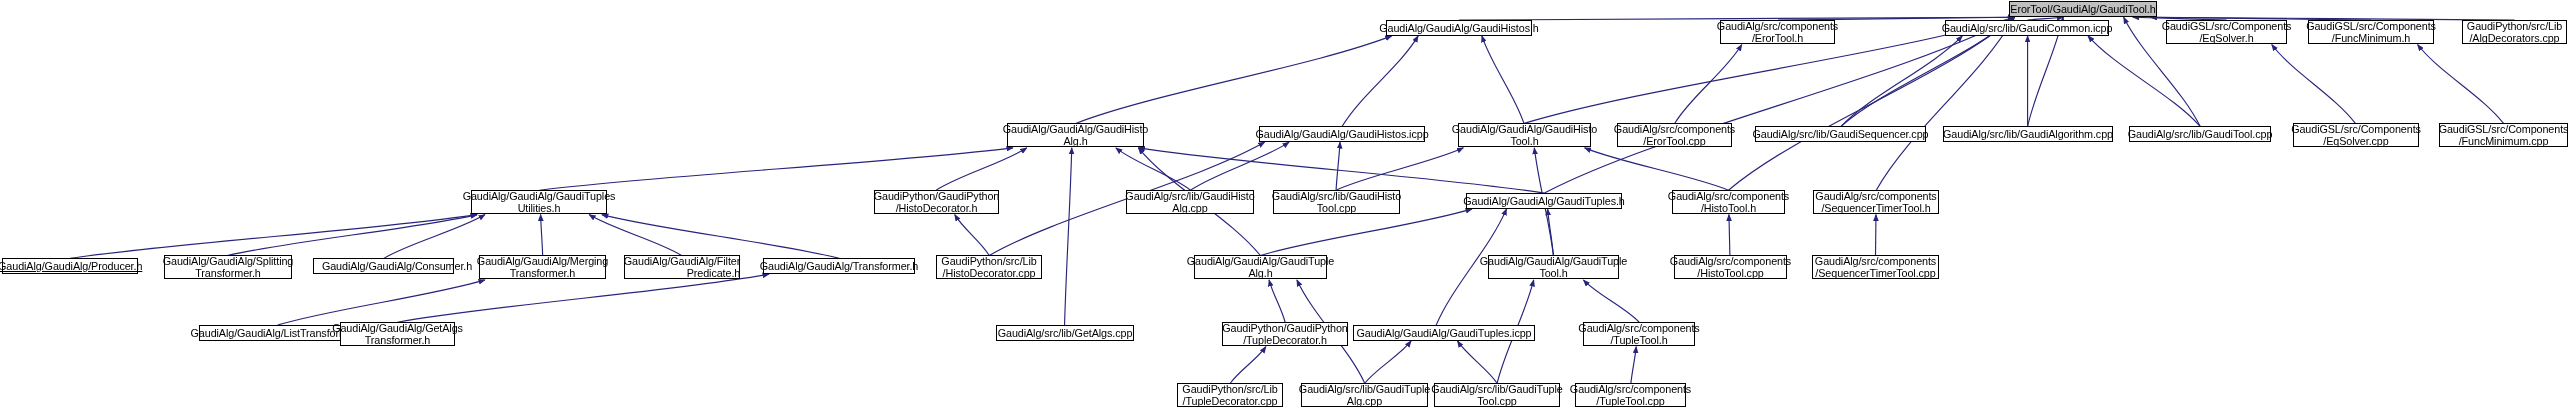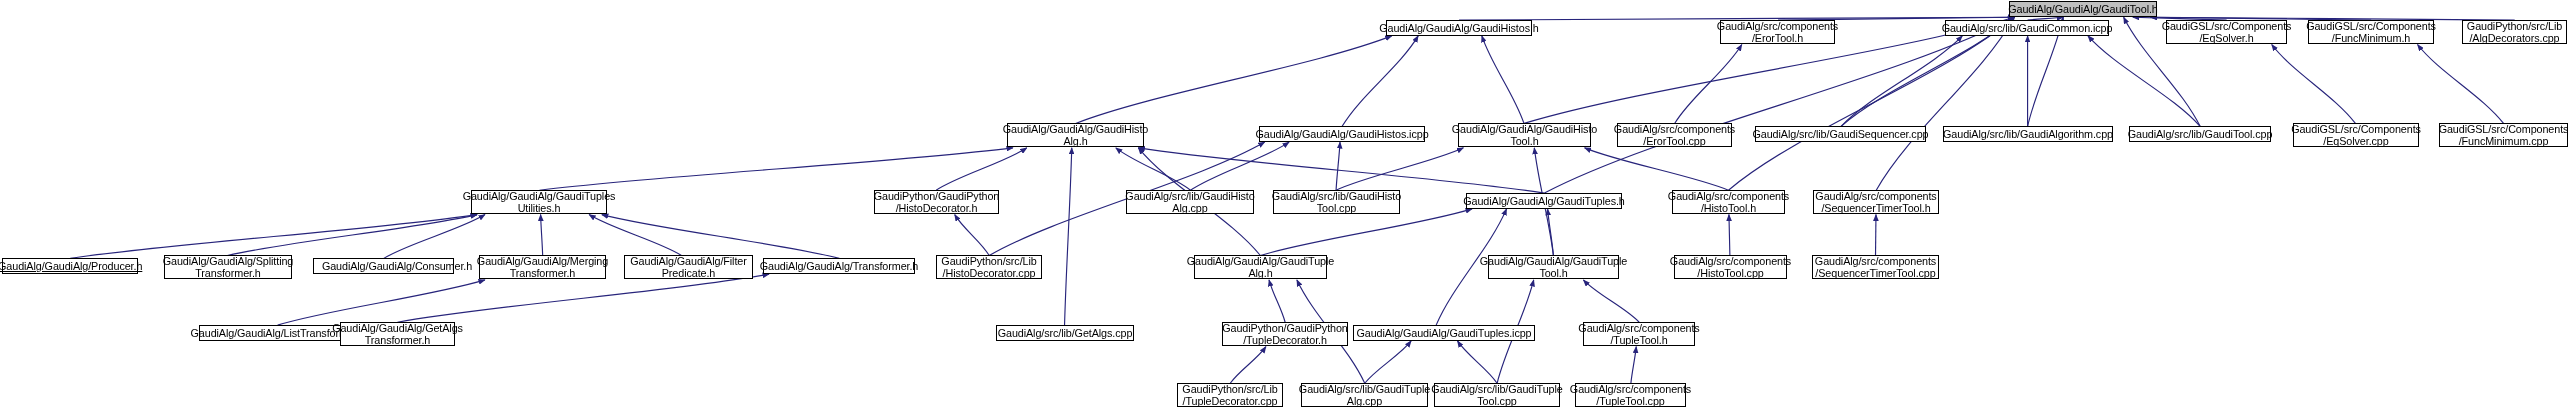--- a/index.html
+++ b/index.html
@@ -114,21 +114,21 @@
         <path d="M2087,534 C2099.75625,483.6 2125.26875,440.4 2138.025,390" marker-end="url(#arrowhead)"></path>
         <path d="M2273.5,534 C2275.36875,516.15 2279.10625,500.85 2280.975,483" marker-end="url(#arrowhead)"></path>
         <path d="M1902.5,534 C1918.66875,513.35 1951.00625,495.65 1967.175,475" marker-end="url(#arrowhead)"></path>
         <path d="M2087,534 C2073.1875,513.35 2045.5625,495.65 2031.75,475" marker-end="url(#arrowhead)"></path>
         <path d="M1379,356 C1475,300.7 1667,253.3 1763,198" marker-end="url(#arrowhead)"></path>
         <path d="M1659.5,265 C1693.86875,241.55 1762.6062499999998,221.45 1796.975,198" marker-end="url(#arrowhead)"></path>
         <path d="M1862.5,265 C1863.88125,241.55 1866.6437500000002,221.45 1868.025,198" marker-end="url(#arrowhead)"></path>
       </g>
   </svg>
   <div id="node-layer">
-      <div class="node root" style="left: 2009px; top: 1.4px; width: 148px; height: 16px;"><span>GaudiAlg/GaudiAlg/GaudiTool.h</span></div>
+      <div class="node root" style="left: 2009px; top: 1.4px; width: 148px; height: 16px;"><span>ErorTool/GaudiAlg/GaudiTool.h</span></div>
       <div class="node" style="left: 1386px; top: 20px; width: 146px; height: 16px;"><span>GaudiAlg/GaudiAlg/GaudiHistos.h</span></div>
       <div class="node" style="left: 1720px; top: 20px; width: 115px; height: 24.4px;"><span>GaudiAlg/src/components
 /ErorTool.h</span></div>
       <div class="node" style="left: 1945px; top: 20px; width: 164px; height: 16px;"><span>GaudiAlg/src/lib/GaudiCommon.icpp</span></div>
       <div class="node" style="left: 2166px; top: 20px; width: 121px; height: 24.4px;"><span>GaudiGSL/src/Components
 /EqSolver.h</span></div>
       <div class="node" style="left: 2308px; top: 20px; width: 126px; height: 24.4px;"><span>GaudiGSL/src/Components
 /FuncMinimum.h</span></div>
       <div class="node" style="left: 2462px; top: 20px; width: 105px; height: 24.4px;"><span>GaudiPython/src/Lib
 /AlgDecorators.cpp</span></div>
@@ -158,21 +158,21 @@
       <div class="node" style="left: 1672px; top: 190px; width: 113px; height: 24.4px;"><span>GaudiAlg/src/components
 /HistoTool.h</span></div>
       <div class="node" style="left: 1813px; top: 190px; width: 126px; height: 24.4px;"><span>GaudiAlg/src/components
 /SequencerTimerTool.h</span></div>
       <div class="node" style="left: 2.2px; top: 258px; width: 136px; height: 16px; text-decoration: underline;"><span>GaudiAlg/GaudiAlg/Producer.h</span></div>
       <div class="node" style="left: 164px; top: 255px; width: 128px; height: 24.4px;"><span>GaudiAlg/GaudiAlg/Splitting
 Transformer.h</span></div>
       <div class="node" style="left: 313px; top: 258px; width: 141px; height: 16px; padding-left: 27px;"><span>GaudiAlg/GaudiAlg/Consumer.h</span></div>
       <div class="node" style="left: 479px; top: 255px; width: 127px; height: 24.4px; justify-content: center;"><span>GaudiAlg/GaudiAlg/Merging
 Transformer.h</span></div>
-      <div class="node" style="left: 624px; top: 255px; width: 129px; height: 24.4px;"><span>GaudiAlg/GaudiAlg/Filter
+      <div class="node" style="left: 624px; top: 255px; width: 116px; height: 24.4px; text-align: right;"><span>GaudiAlg/GaudiAlg/Filter
 Predicate.h</span></div>
       <div class="node" style="left: 763px; top: 258px; width: 152px; height: 16px;"><span>GaudiAlg/GaudiAlg/Transformer.h</span></div>
       <div class="node" style="left: 936px; top: 255px; width: 106px; height: 24.4px;"><span>GaudiPython/src/Lib
 /HistoDecorator.cpp</span></div>
       <div class="node" style="left: 1194px; top: 255px; width: 133px; height: 24.4px;"><span>GaudiAlg/GaudiAlg/GaudiTuple
 Alg.h</span></div>
       <div class="node" style="left: 1488px; top: 255px; width: 131px; height: 24.4px;"><span>GaudiAlg/GaudiAlg/GaudiTuple
 Tool.h</span></div>
       <div class="node" style="left: 1674px; top: 255px; width: 113px; height: 24.4px;"><span>GaudiAlg/src/components
 /HistoTool.cpp</span></div>

